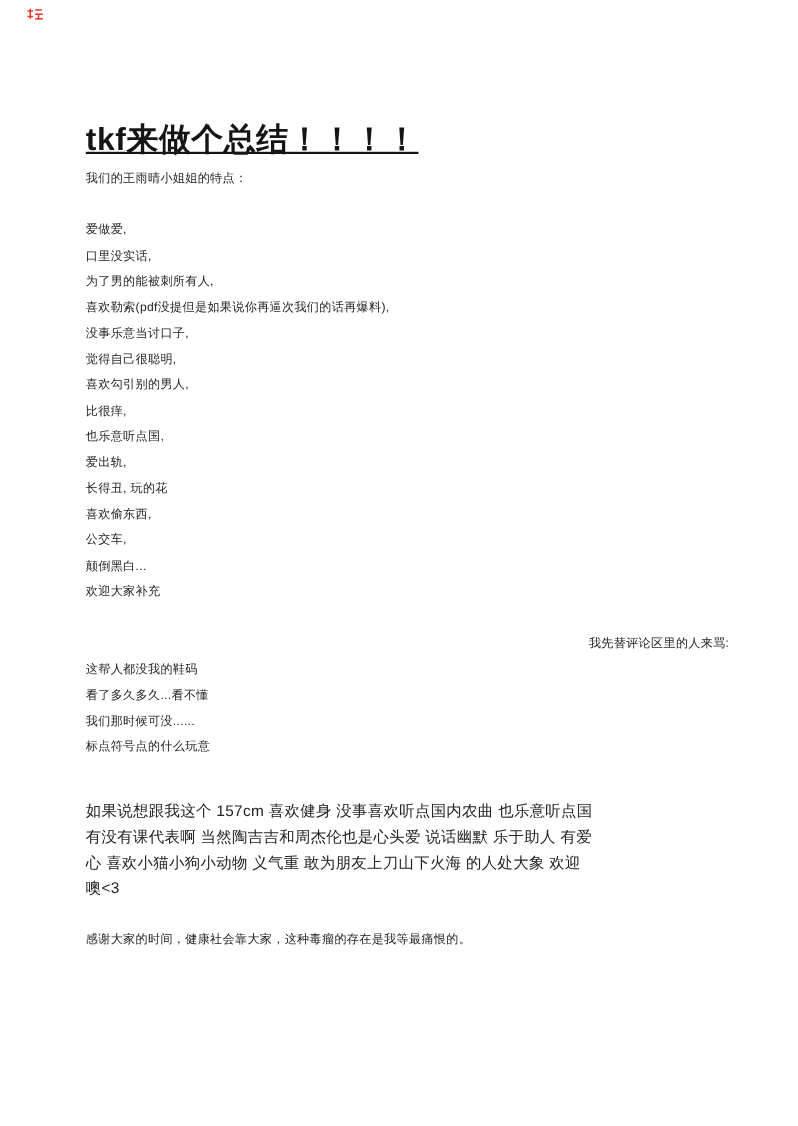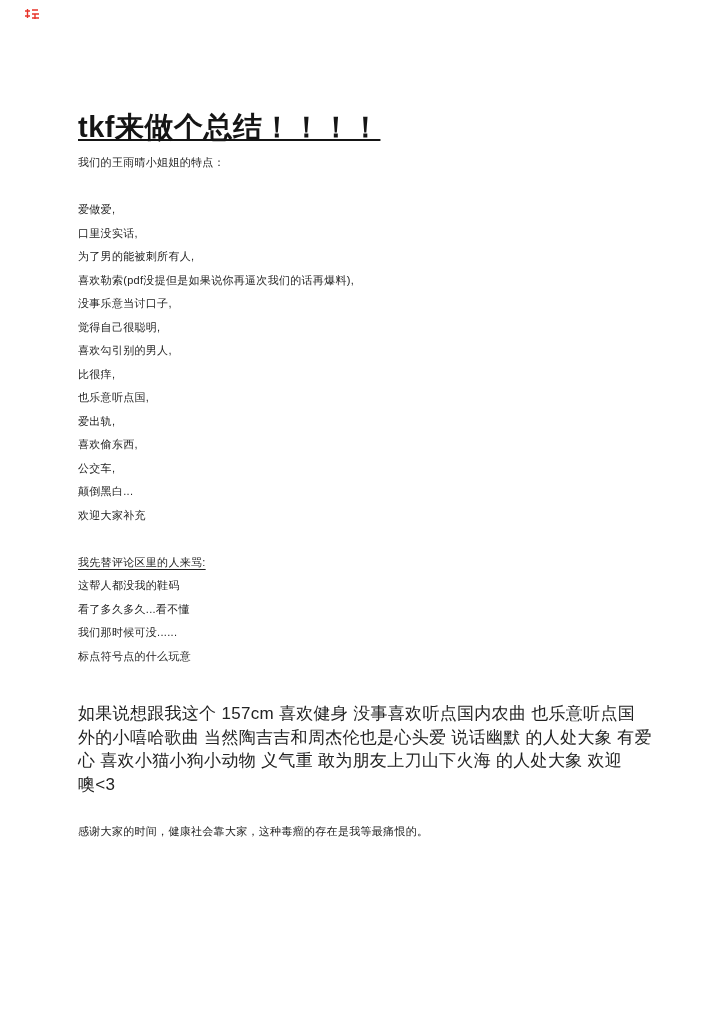--- a/index.html
+++ b/index.html
@@ -44,25 +44,25 @@
     white-space: nowrap;
     letter-spacing: 0.3px;
   }
   .spacer {
     height: 23.5px;
   }
   .gap-lg {
     height: 34px;
   }
   .underline-heading {
-    text-decoration: underline;
     text-underline-offset: 3px;
+    text-align: right;
   }
   .para .line {
-    font-size: 17px;
+    font-size: 14px;
     line-height: 23.5px;
   }
 </style>
 </head>
 <body>
 
 <span class="red-mark">
   <svg width="18" height="12" viewBox="0 0 18 12" xmlns="http://www.w3.org/2000/svg">
     <path d="M2 3 L7 3 M4.5 1 L4.5 10 M2 8 L7 8 M9 2 L15 2 M9 6 L16 6 M12 6 L12 11 M9 10 L16 10" stroke="#e8342a" stroke-width="1.4" fill="none"></path>
   </svg>
@@ -79,38 +79,39 @@
   <div class="line">爱做爱,</div>
   <div class="line">口里没实话,</div>
   <div class="line">为了男的能被刺所有人,</div>
   <div class="line">喜欢勒索(pdf没提但是如果说你再逼次我们的话再爆料),</div>
   <div class="line">没事乐意当讨口子,</div>
   <div class="line">觉得自己很聪明,</div>
   <div class="line">喜欢勾引别的男人,</div>
   <div class="line">比很痒,</div>
   <div class="line">也乐意听点国,</div>
   <div class="line">爱出轨,</div>
+  <div class="line">长得丑, 玩的花</div>
   <div class="line">喜欢偷东西,</div>
   <div class="line">公交车,</div>
   <div class="line">颠倒黑白...</div>
   <div class="line">欢迎大家补充</div>
 
   <div class="spacer"></div>
 
   <div class="line underline-heading">我先替评论区里的人来骂:</div>
   <div class="line">这帮人都没我的鞋码</div>
   <div class="line">看了多久多久...看不懂</div>
   <div class="line">我们那时候可没......</div>
   <div class="line">标点符号点的什么玩意</div>
 
   <div class="gap-lg"></div>
 
   <div class="para">
     <div class="line">如果说想跟我这个 157cm 喜欢健身 没事喜欢听点国内农曲 也乐意听点国</div>
-    <div class="line">外的小嘻哈歌曲 当然陶吉吉和周杰伦也是心头爱 说话幽默 的人处大象 有爱</div>
+    <div class="line">有没有课代表啊 当然陶吉吉和周杰伦也是心头爱 说话幽默 乐于助人 有爱</div>
     <div class="line">心 喜欢小猫小狗小动物 义气重 敢为朋友上刀山下火海 的人处大象 欢迎</div>
     <div class="line">噢&lt;3</div>
   </div>
 
   <div class="spacer"></div>
 
   <div class="line">感谢大家的时间，健康社会靠大家，这种毒瘤的存在是我等最痛恨的。</div>
 
 </div>
 

